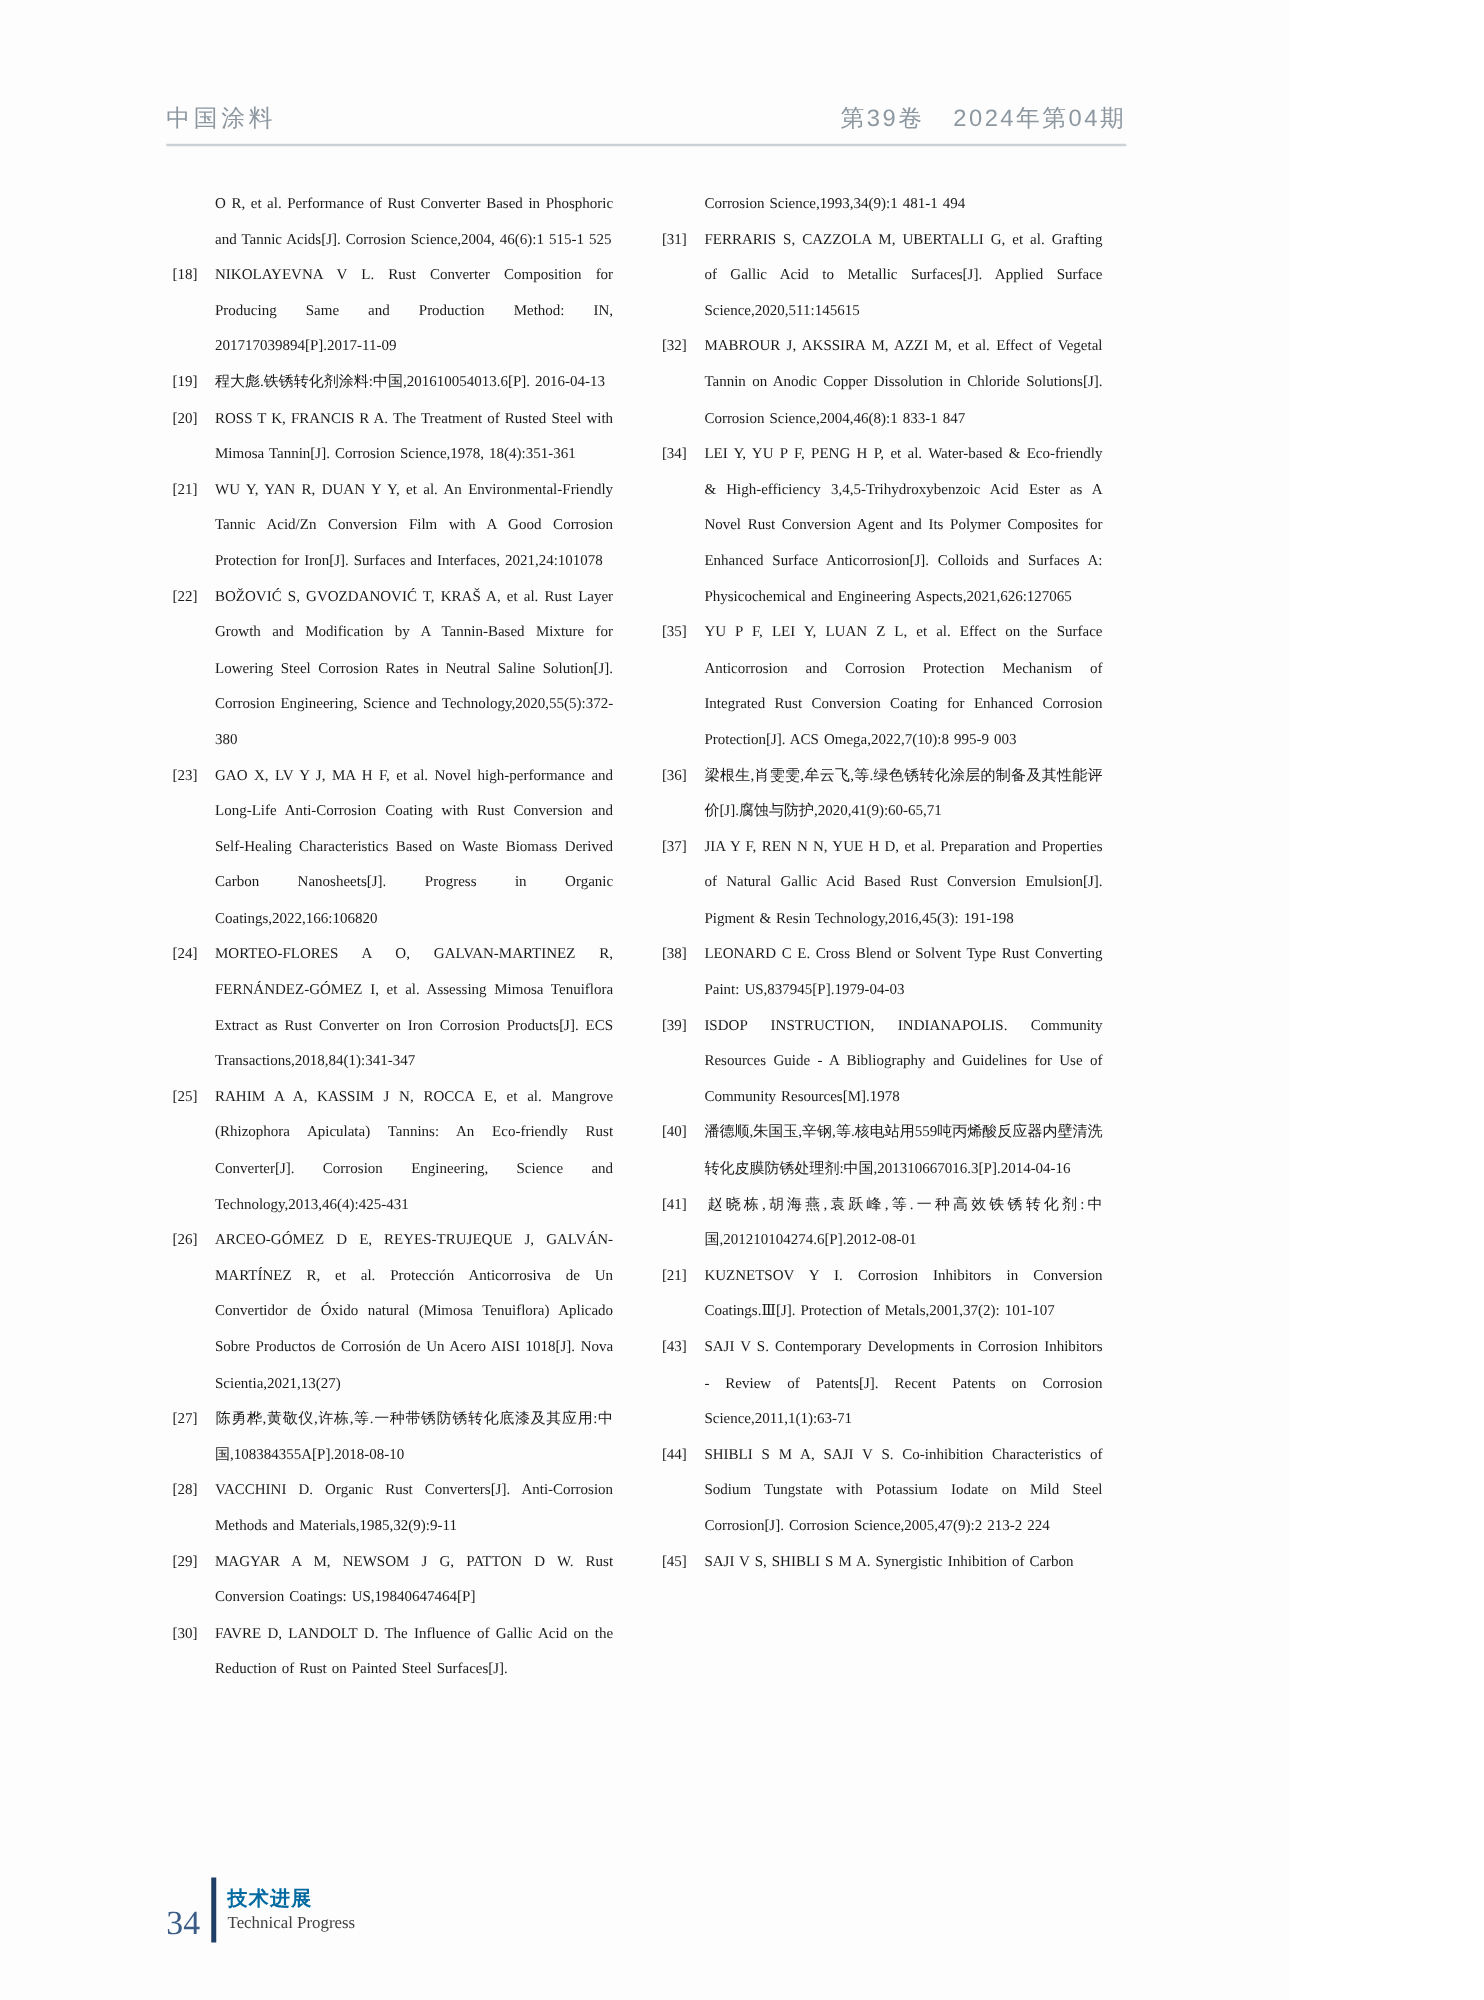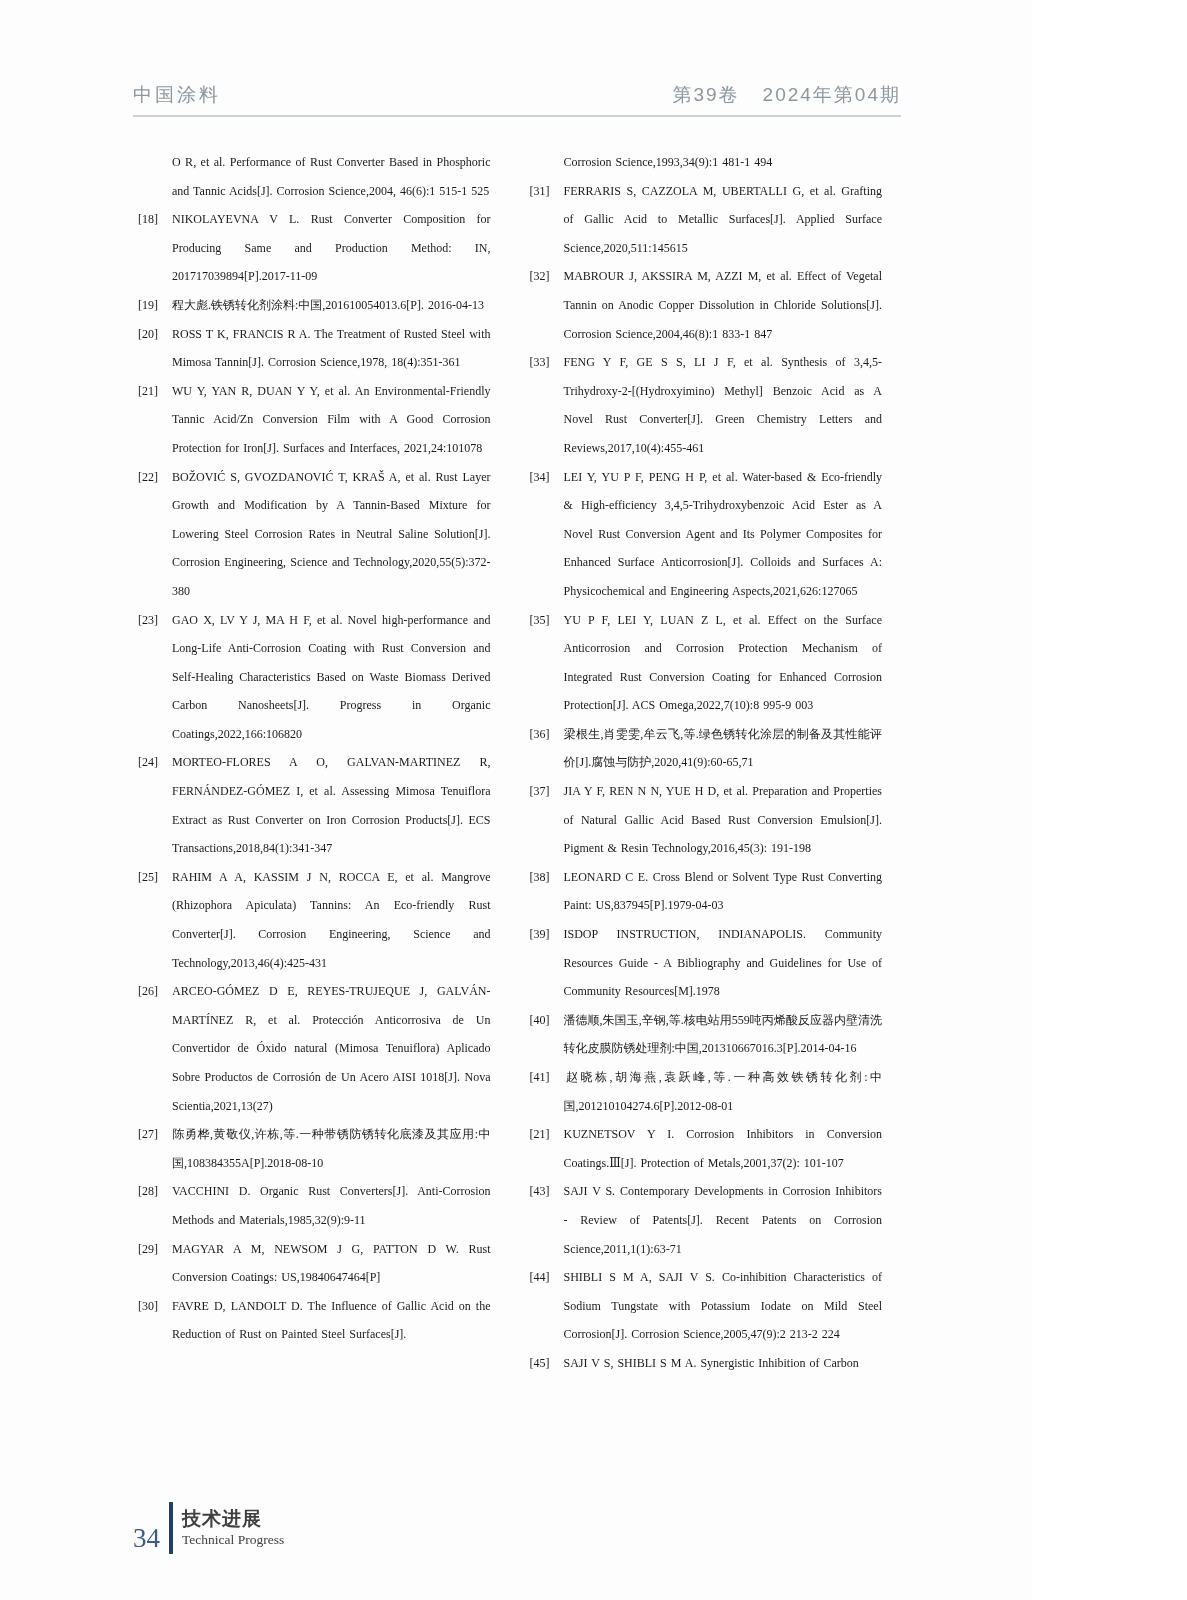--- a/index.html
+++ b/index.html
@@ -73,23 +73,23 @@
   }
   .footer-bar {
     width: 4px;
     height: 52px;
     background: #1f3f66;
     margin-right: 9px;
   }
   .footer-section { display: flex; flex-direction: column; justify-content: center; }
   .section-cn {
     font-family: "Liberation Sans", "DejaVu Sans", sans-serif;
-    font-size: 19px;
+    font-size: 16px;
     font-weight: bold;
-    color: #404040;
+    color: #0369a1;
     letter-spacing: 1px;
     line-height: 1.2;
   }
   .section-en {
     font-family: "Liberation Serif", "DejaVu Serif", serif;
     font-size: 13.5px;
     color: #404040;
     line-height: 1.3;
   }
 </style>
@@ -139,21 +139,20 @@
       </div>
 
     <div class="column">
 
         <p class="ref"><span class="ref-num"></span><span class="ref-text">Corrosion Science,1993,34(9):1 481-1 494</span></p>
 
         <p class="ref"><span class="ref-num">[31]</span><span class="ref-text">FERRARIS S, CAZZOLA M, UBERTALLI G, et al. Grafting of Gallic Acid to Metallic Surfaces[J]. Applied Surface Science,2020,511:145615</span></p>
 
         <p class="ref"><span class="ref-num">[32]</span><span class="ref-text">MABROUR J, AKSSIRA M, AZZI M, et al. Effect of Vegetal Tannin on Anodic Copper Dissolution in Chloride Solutions[J]. Corrosion Science,2004,46(8):1 833-1 847</span></p>
 
-        <p class="ref"><span class="ref-num">[33]</span><span class="ref-text">FENG Y F, GE S S, LI J F, et al. Synthesis of 3,4,5-Trihydroxy-2-[(Hydroxyimino) Methyl] Benzoic Acid as A Novel Rust Converter[J]. Green Chemistry Letters and Reviews,2017,10(4):455-461</span></p>
 
         <p class="ref"><span class="ref-num">[34]</span><span class="ref-text">LEI Y, YU P F, PENG H P, et al. Water-based &amp; Eco-friendly &amp; High-efficiency 3,4,5-Trihydroxybenzoic Acid Ester as A Novel Rust Conversion Agent and Its Polymer Composites for Enhanced Surface Anticorrosion[J]. Colloids and Surfaces A: Physicochemical and Engineering Aspects,2021,626:127065</span></p>
 
         <p class="ref"><span class="ref-num">[35]</span><span class="ref-text">YU P F, LEI Y, LUAN Z L, et al. Effect on the Surface Anticorrosion and Corrosion Protection Mechanism of Integrated Rust Conversion Coating for Enhanced Corrosion Protection[J]. ACS Omega,2022,7(10):8 995-9 003</span></p>
 
         <p class="ref"><span class="ref-num">[36]</span><span class="ref-text">梁根生,肖雯雯,牟云飞,等.绿色锈转化涂层的制备及其性能评价[J].腐蚀与防护,2020,41(9):60-65,71</span></p>
 
         <p class="ref"><span class="ref-num">[37]</span><span class="ref-text">JIA Y F, REN N N, YUE H D, et al. Preparation and Properties of Natural Gallic Acid Based Rust Conversion Emulsion[J]. Pigment &amp; Resin Technology,2016,45(3): 191-198</span></p>
 
         <p class="ref"><span class="ref-num">[38]</span><span class="ref-text">LEONARD C E. Cross Blend or Solvent Type Rust Converting Paint: US,837945[P].1979-04-03</span></p>

